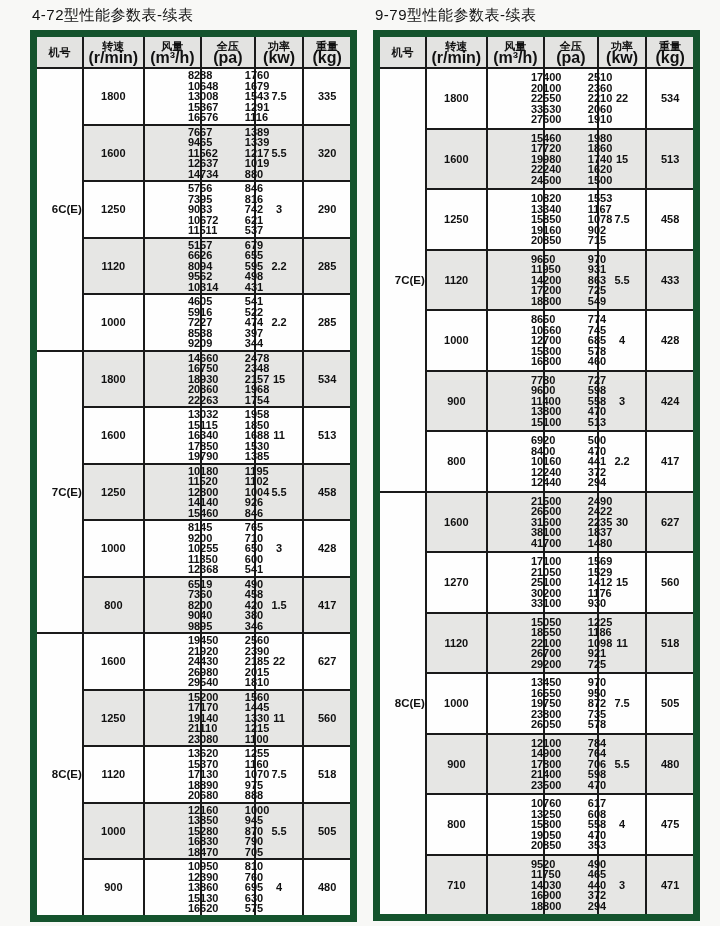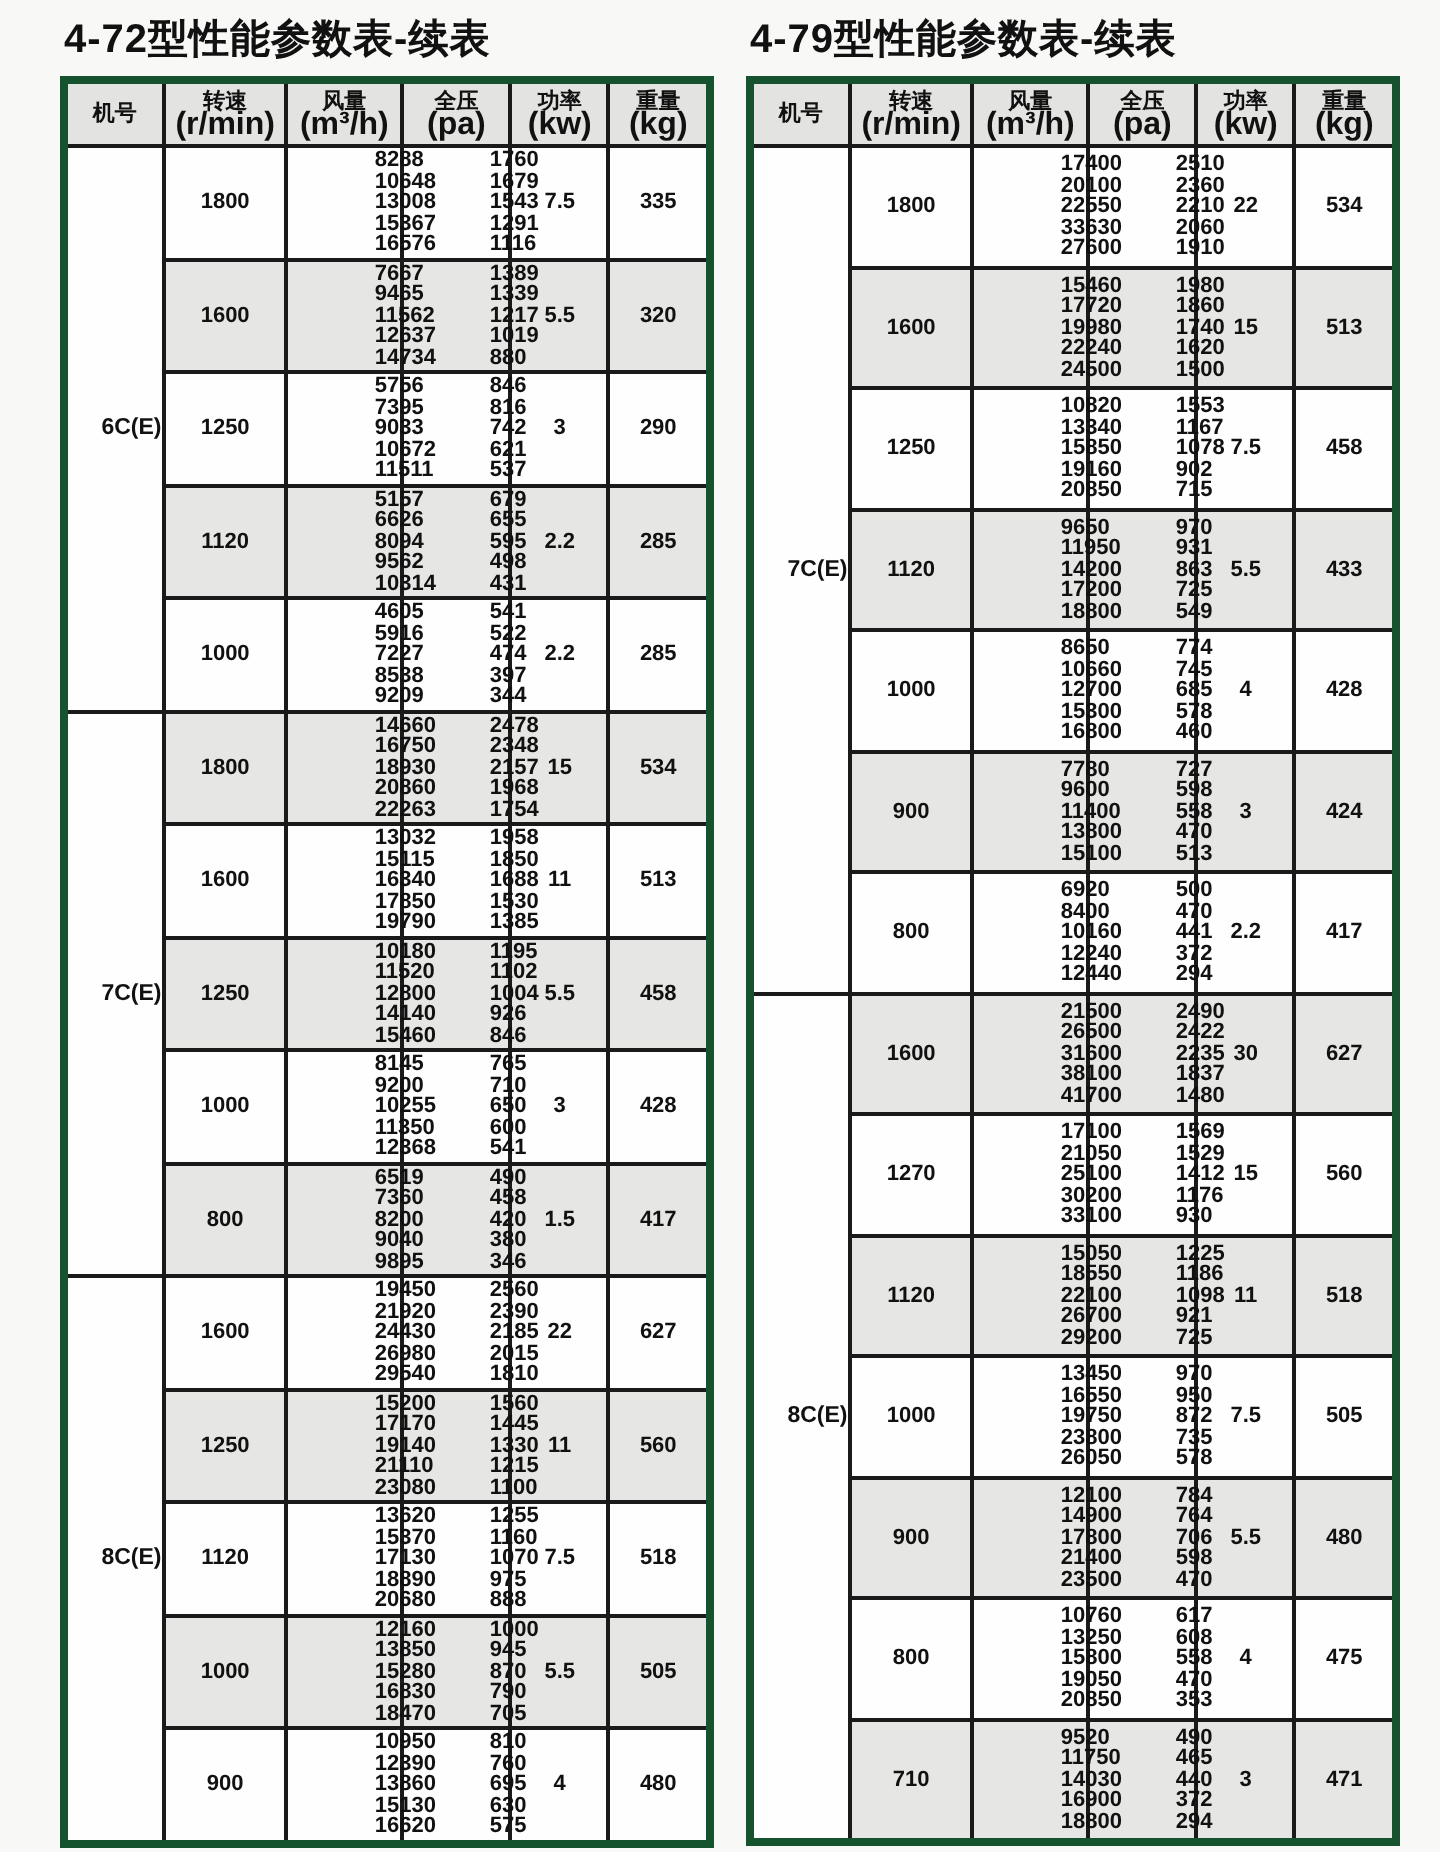--- a/index.html
+++ b/index.html
@@ -4,26 +4,26 @@
 <style>
   html,body{margin:0;padding:0;}
   body{
     width:720px;height:926px;overflow:hidden;
     background:#f8f8f6;color:#111;
     font-family:"Liberation Sans","DejaVu Sans",sans-serif;
   }
   .page{display:flex;gap:16px;padding:6px 0 0 30px;}
   .panel{width:327px;}
   .title{
-    font-size:20px;font-weight:bold;margin:0 0 5px 2px;
+    font-size:15px;font-weight:normal;margin:0 0 5px 2px;
     letter-spacing:.5px;white-space:nowrap;
   }
   table{
     border-collapse:collapse;width:100%;table-layout:fixed;
-    background:#fefefe;border:4px solid #14532d;
+    background:#fefefe;border:7px solid #14532d;
   }
   th,td{border:2px solid #1a1a1a;}
   th{
     background:#e3e3e1;font-size:11px;font-weight:bold;
     padding:3px 0;line-height:12px;text-align:center;vertical-align:middle;
   }
   .hl,.hu{display:block;}
   .hu{font-size:16px;font-weight:bold;}
   .hu:empty{display:none;}
   td{
@@ -307,21 +307,21 @@
 630
 575</td>
             <td>4</td>
             <td>480</td>
           </tr>
         </tbody>
     </table>
   </section>
 
   <section class="panel panel-right">
-    <h2 class="title">4-79型性能参数表-续表</h2>
+    <h2 class="title">9-79型性能参数表-续表</h2>
     <table>
       <colgroup>
         <col class="c-model">
           <col class="c-speed">
           <col class="c-flow">
         <col class="c-press">
           <col class="c-power">
           <col class="c-weight">
       </colgroup>
       <thead>

